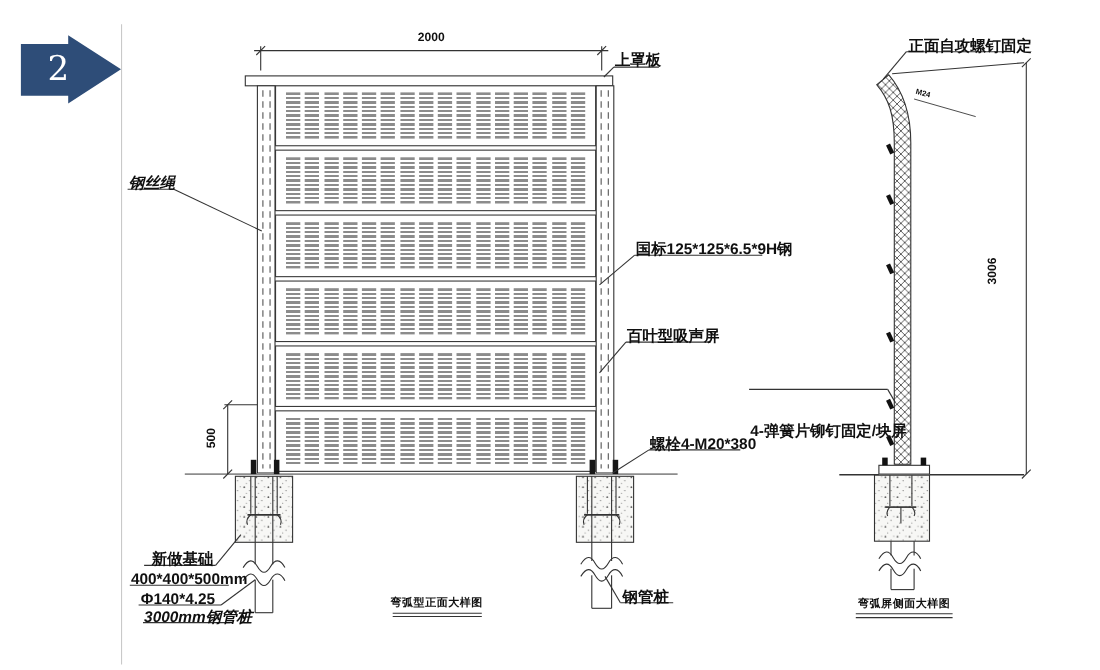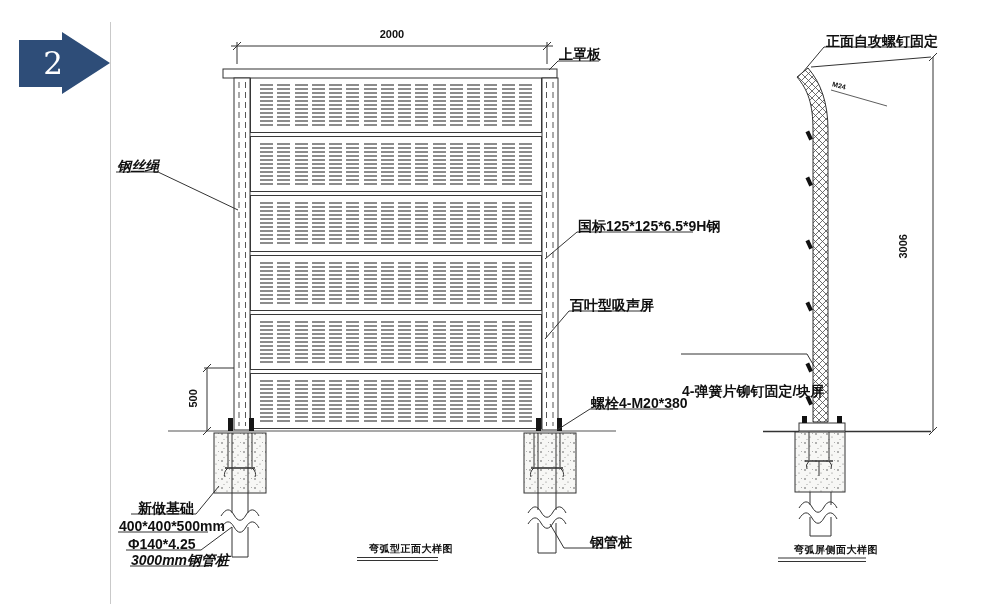--- a/index.html
+++ b/index.html
@@ -1,20 +1,20 @@
 <!DOCTYPE html>
 <html><head>
 <meta charset="utf-8">
 <style>
   html,body{margin:0;padding:0;background:#ffffff;}
   .canvas{position:relative;width:1000px;height:609px;background:#fff;overflow:hidden;
           font-family:"Liberation Sans","DejaVu Sans",sans-serif;}
   svg.linework{position:absolute;left:0;top:0;pointer-events:none;}
   .label{position:absolute;font-size:14px;font-weight:bold;color:#101010;white-space:nowrap;line-height:1.15;}
-  .caption{font-size:10px;letter-spacing:0.5px;text-align:center;margin-left:14px;}
+  .caption{font-size:10px;letter-spacing:0.5px;text-align:center;}
   .vlabel{transform:rotate(-90deg);transform-origin:center;text-align:center;}
   .dimtext{font-size:11px;font-weight:bold;text-align:center;}
   .tiny{font-size:7px;font-weight:bold;transform:rotate(14deg);}
   .marker-num{position:absolute;left:40px;top:44px;width:26px;text-align:center;
               color:#fff;font-family:"DejaVu Serif","Liberation Serif",serif;font-size:31px;line-height:38px;}
   #louver-grid{position:absolute;left:250px;top:77px;width:292px;height:352px;
                display:flex;flex-direction:column;gap:3px;}
   .louver-row{flex:1;border:1px solid #3a3a3a;background:#fff;display:flex;align-items:center;
               justify-content:space-between;padding:0 9px;}
   .louver-col{width:13px;height:42px;
@@ -295,21 +295,21 @@
   <div class="label" style="left:559px;top:46px;">上罩板</div>
   <div class="label" style="left:117px;top:158px;font-style:italic;">钢丝绳</div>
   <div class="label" style="left:578px;top:218px;">国标125*125*6.5*9H钢</div>
   <div class="label" style="left:570px;top:297px;">百叶型吸声屏</div>
   <div class="label" style="left:591px;top:395px;">螺栓4-M20*380</div>
   <div class="label dimtext vlabel" style="left:178px;top:392px;width:30px;">500</div>
   <div class="label" style="left:138px;top:500px;">新做基础</div>
   <div class="label" style="left:119px;top:518px;">400*400*500mm</div>
   <div class="label" style="left:128px;top:536px;">Φ140*4.25</div>
   <div class="label" style="left:131px;top:552px;font-style:italic;">3000mm钢管桩</div>
-  <div class="label" style="left:566px;top:534px;margin-left:24px;">钢管桩</div>
+  <div class="label" style="left:566px;top:534px;">钢管桩</div>
   <div class="label caption" style="left:352px;top:543px;width:90px;">弯弧型正面大样图</div>
 
   <div class="label" style="left:826px;top:33px;">正面自攻螺钉固定</div>
   <div class="label tiny" style="left:832px;top:82px;">M24</div>
   <div class="label" style="left:682px;top:339px;margin-top:44px;">4-弹簧片铆钉固定/块屏</div>
   <div class="label dimtext vlabel" style="left:883px;top:240px;width:40px;">3006</div>
   <div class="label caption" style="left:776px;top:544px;width:92px;">弯弧屏侧面大样图</div>
 
 </div>
 

